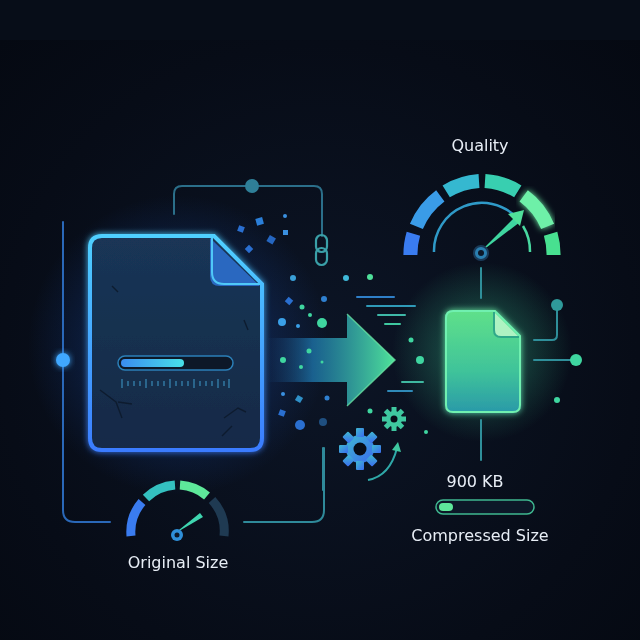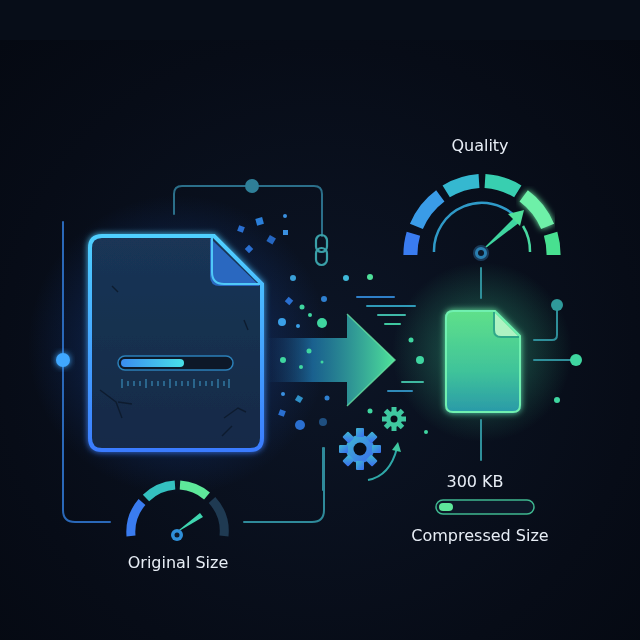--- a/index.html
+++ b/index.html
@@ -269,16 +269,16 @@
       <path d="M212 460 A46 46 0 0 1 224 496" stroke="#1f3a52"></path>
     </g>
     <g>
       <path d="M174 494 L200 473 L203 477 Z" fill="#3fd6b0"></path>
       <circle cx="177" cy="495" r="6" fill="#2f8fd8"></circle>
       <circle cx="177" cy="495" r="2.5" fill="#0d1828"></circle>
     </g>
   </svg>
 
   <div class="label lbl-quality">Quality</div>
-  <div class="label lbl-500kb">300 KB</div>
+  <div class="label lbl-500kb">900 KB</div>
   <div class="label lbl-original">Original Size</div>
   <div class="label lbl-compressed">Compressed Size</div>
 </div>
 
 </body></html>

